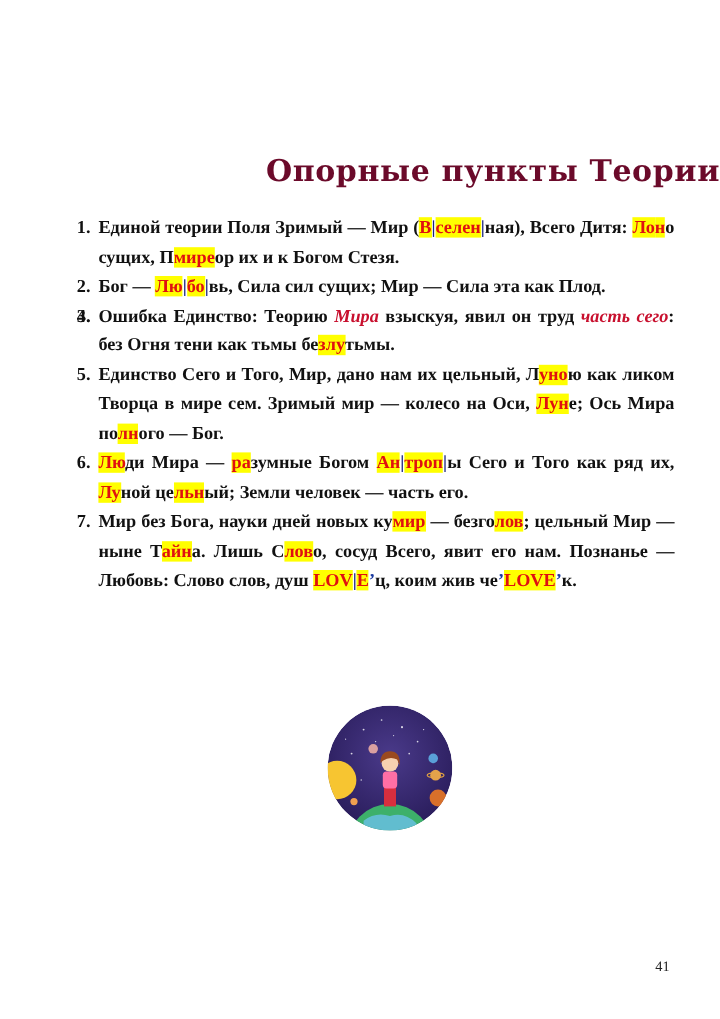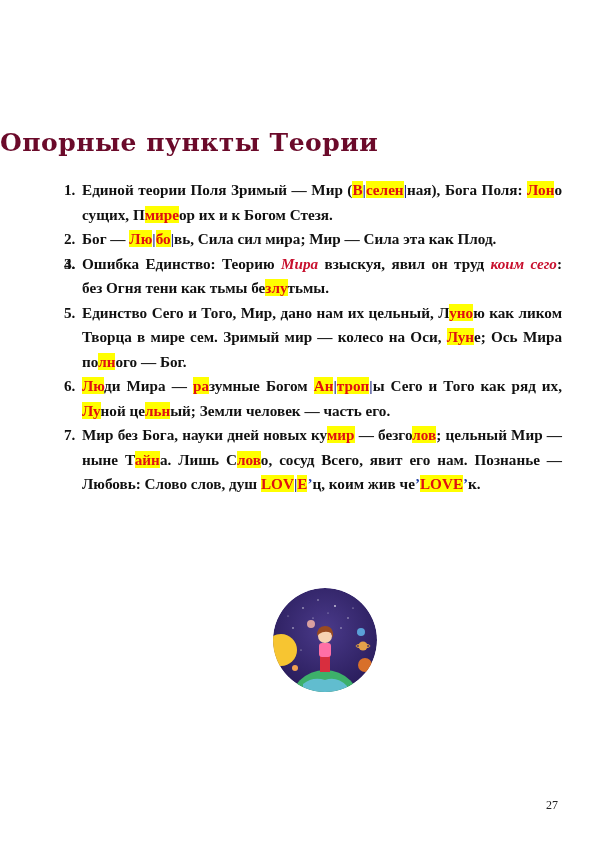--- a/index.html
+++ b/index.html
@@ -1,42 +1,42 @@
 <!DOCTYPE html>
 <html><head>
 <meta charset="utf-8">
 <style>
   html, body { margin:0; padding:0; background:#ffffff; }
   body { width:600px; height:849px; position:relative; overflow:hidden;
          font-family:"Liberation Serif", serif; color:#111; }
-  .title { position:absolute; top:128px; left:0; width:600px; text-align:left;
+  .title { position:absolute; top:128px; left:0; width:600px; text-align:right;
            font-family:"DejaVu Serif", serif; font-weight:bold; font-size:25px;
            color:#6b0a2a; letter-spacing:0.5px; }
   ol.points { position:absolute; top:178px; left:64px; width:498px; margin:0; padding:0;
               list-style:none; font-weight:bold; font-size:15.2px; line-height:24.5px; }
   ol.points li { position:relative; padding-left:18px; text-align:justify; }
   ol.points li .num { position:absolute; left:0; top:0; }
   .hl { background:#ffff00; color:#e01010; }
   .red-it { color:#c8102e; font-style:italic; }
   .bar { color:#1a237e; }
   .apos { color:#1a3aa0; }
   .illus { position:absolute; left:273px; top:588px; width:104px; height:104px;
            border-radius:50%; overflow:hidden; }
   .page-num { position:absolute; top:798px; left:546px; font-size:12px; color:#222; }
 </style>
 </head>
 <body>
 
 <div class="title">Опорные пункты Теории</div>
 
 <ol class="points" id="points">
-    <li><span class="num">1.</span><span>Единой теории Поля Зримый — Мир (</span><span class="hl">В</span><span class="bar">|</span><span class="hl">селен</span><span class="bar">|</span><span>ная), Бога Поля: </span><span class="hl">Ло</span><span class="hl">н</span><span>о сущих, П</span><span class="hl">мире</span><span>ор их и к Богом Стезя.</span></li>
-    <li><span class="num">2.</span><span>Бог — </span><span class="hl">Лю</span><span class="bar">|</span><span class="hl">бо</span><span class="bar">|</span><span>вь, Сила сил мира; Мир — Сила эта как Плод.</span></li>
+    <li><span class="num">1.</span><span>Единой теории Поля Зримый — Мир (</span><span class="hl">В</span><span class="bar">|</span><span class="hl">селен</span><span class="bar">|</span><span>ная), Всего Дитя: </span><span class="hl">Ло</span><span class="hl">н</span><span>о сущих, П</span><span class="hl">мире</span><span>ор их и к Богом Стезя.</span></li>
+    <li><span class="num">2.</span><span>Бог — </span><span class="hl">Лю</span><span class="bar">|</span><span class="hl">бо</span><span class="bar">|</span><span>вь, Сила сил сущих; Мир — Сила эта как Плод.</span></li>
     <li><span class="num">3.</span></li>
-    <li><span class="num">4.</span><span>Ошибка Единство: Теорию </span><span class="red-it">Мира</span><span> взыскуя, явил он труд </span><span class="red-it">коим сего</span><span>: без Огня тени как тьмы бе</span><span class="hl">злу</span><span>тьмы.</span></li>
+    <li><span class="num">4.</span><span>Ошибка Единство: Теорию </span><span class="red-it">Мира</span><span> взыскуя, явил он труд </span><span class="red-it">часть сего</span><span>: без Огня тени как тьмы бе</span><span class="hl">злу</span><span>тьмы.</span></li>
     <li><span class="num">5.</span><span>Единство Сего и Того, Мир, дано нам их цельный, Л</span><span class="hl">уно</span><span>ю как ликом Творца в мире сем. Зримый мир — колесо на Оси, </span><span class="hl">Лу</span><span class="hl">н</span><span>е; Ось Мира по</span><span class="hl">лн</span><span>ого — Бог.</span></li>
     <li><span class="num">6.</span><span class="hl">Лю</span><span>ди Мира — </span><span class="hl">ра</span><span>зумные Богом </span><span class="hl">Ан</span><span class="bar">|</span><span class="hl">троп</span><span class="bar">|</span><span>ы Сего и Того как ряд их, </span><span class="hl">Лу</span><span>ной це</span><span class="hl">льн</span><span>ый; Земли человек — часть его.</span></li>
     <li><span class="num">7.</span><span>Мир без Бога, науки дней новых ку</span><span class="hl">мир</span><span> — безго</span><span class="hl">лов</span><span>; цельный Мир — ныне Т</span><span class="hl">айн</span><span>а. Лишь С</span><span class="hl">лов</span><span>о, сосуд Всего, явит его нам. Познанье — Любовь: Слово слов, душ </span><span class="hl">LOV</span><span class="bar">|</span><span class="hl">E</span><span class="apos">’</span><span>ц, коим жив че</span><span class="apos">’</span><span class="hl">LOVE</span><span class="apos">’</span><span>к.</span></li>
   </ol>
 
 <div class="illus">
   <svg width="104" height="104" viewBox="0 0 104 104">
     <defs>
       <radialGradient id="sky" cx="50%" cy="40%" r="60%">
         <stop offset="0%" stop-color="#4a3a8a"></stop>
@@ -67,13 +67,13 @@
     <circle cx="22" cy="80" r="3" fill="#f0a050"></circle>
     <circle cx="52" cy="118" r="36" fill="#3db06a"></circle>
     <path d="M30 96 Q40 88 52 92 Q64 88 74 98 L74 110 L30 110 Z" fill="#6ac0e8" opacity="0.8"></path>
     <rect x="47" y="68" width="10" height="16" fill="#d82e3e"></rect>
     <rect x="46" y="55" width="12" height="14" rx="3" fill="#ff6fa5"></rect>
     <circle cx="52" cy="48" r="7" fill="#f7d1b0"></circle>
     <path d="M44 48 Q44 38 52 38 Q61 38 60 50 L58 45 Q52 42 46 46 Z" fill="#9a4a20"></path>
   </svg>
 </div>
 
-<div class="page-num">27</div>
+<div class="page-num">41</div>
 
 </body></html>

